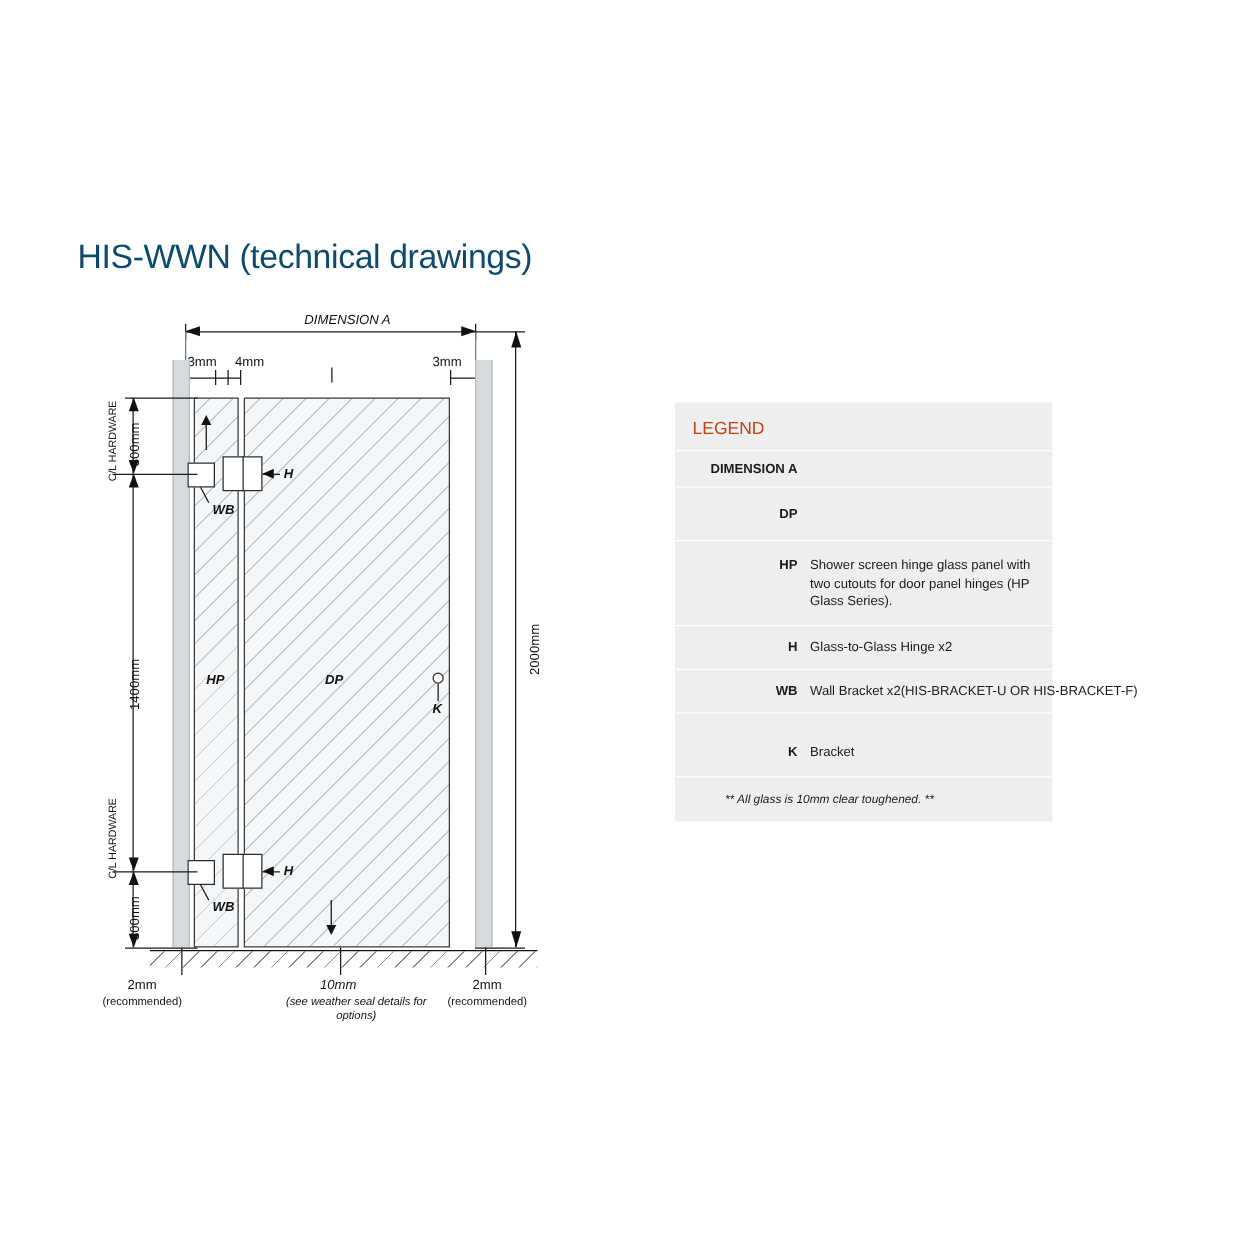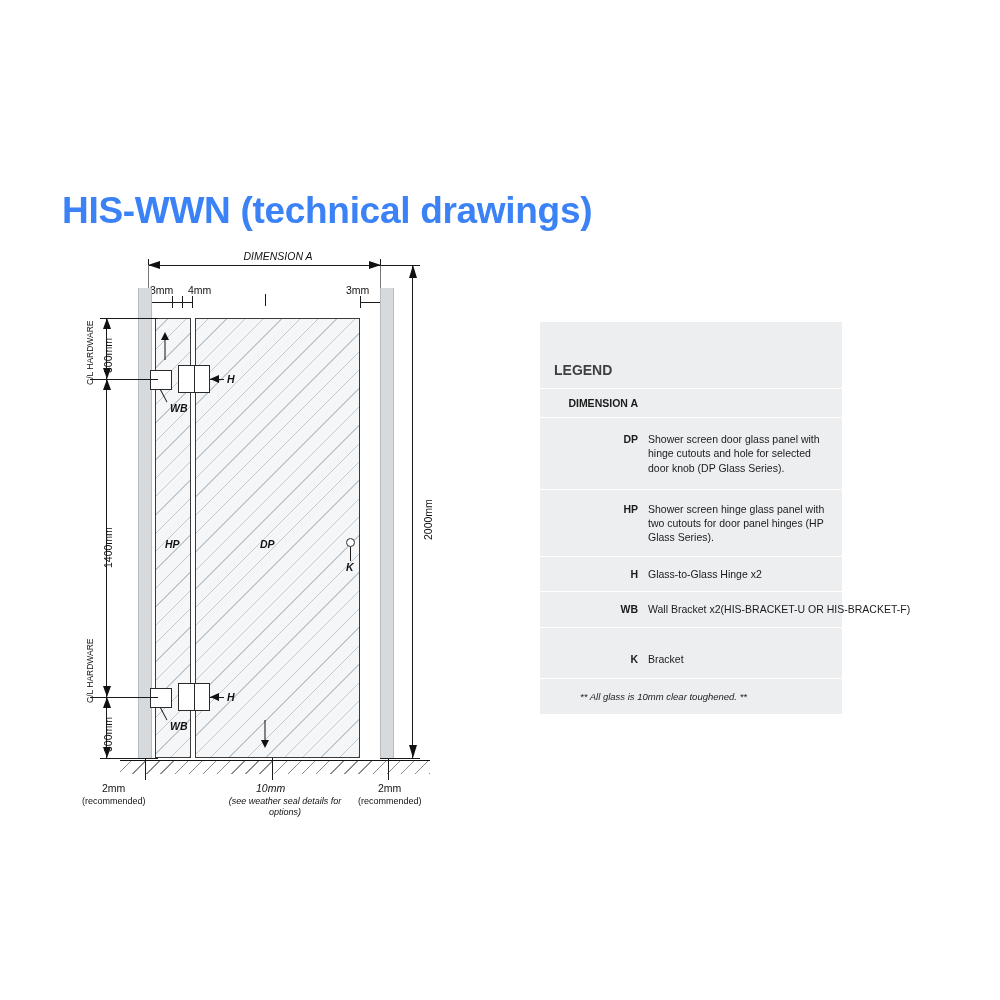--- a/index.html
+++ b/index.html
@@ -12,24 +12,24 @@
     height: 1000px;
     position: relative;
     font-family: "Liberation Sans", sans-serif;
     color: #111111;
     overflow: hidden;
   }
   .page-title {
     position: absolute;
     left: 62px;
     top: 190px;
-    font-size: 37px;
-    font-weight: bold;
+    font-size: 27px;
+    font-weight: normal;
     letter-spacing: -0.3px;
-    color: #3b82f6;
+    color: #0c4a6e;
   }
 
   
   #drawing {
     position: absolute;
     left: 60px;
     top: 240px;
     width: 460px;
     height: 600px;
   }
@@ -113,24 +113,23 @@
   #legend {
     position: absolute;
     left: 540px;
     top: 322px;
     width: 302px;
     background: #eceef0;
     font-size: 10.5px;
   }
   #legend .legend-title {
     font-size: 14px;
-    font-weight: bold;
+    font-weight: normal;
     padding: 12px 14px 10px 14px;
-    color: #404040;
-    margin-top: 28px;
+    color: #c2410c;
   }
   .lrow {
     display: flex;
     border-top: 1px solid #ffffff;
     padding: 7px 6px 7px 0;
   }
   .lrow .key {
     width: 98px;
     min-width: 98px;
     text-align: right;
@@ -301,21 +300,20 @@
 </div>
 
 <div id="legend">
   <div class="legend-title">LEGEND</div>
 
   <div class="lrow tall">
     <div class="key">DIMENSION A</div>
   </div>
   <div class="lrow tall" style="padding-top:14px; padding-bottom:14px;">
     <div class="key">DP</div>
-    <div class="val">Shower screen door glass panel with hinge cutouts and hole for selected door knob (DP Glass Series).</div>
   </div>
   <div class="lrow tall" style="padding-top:12px; padding-bottom:12px;">
     <div class="key">HP</div>
     <div class="val">Shower screen hinge glass panel with two cutouts for door panel hinges (HP Glass Series).</div>
   </div>
   <div class="lrow" style="padding-top:10px; padding-bottom:10px;">
     <div class="key">H</div>
     <div class="val">Glass-to-Glass Hinge x2</div>
   </div>
   <div class="lrow" style="padding-top:10px; padding-bottom:10px;">

